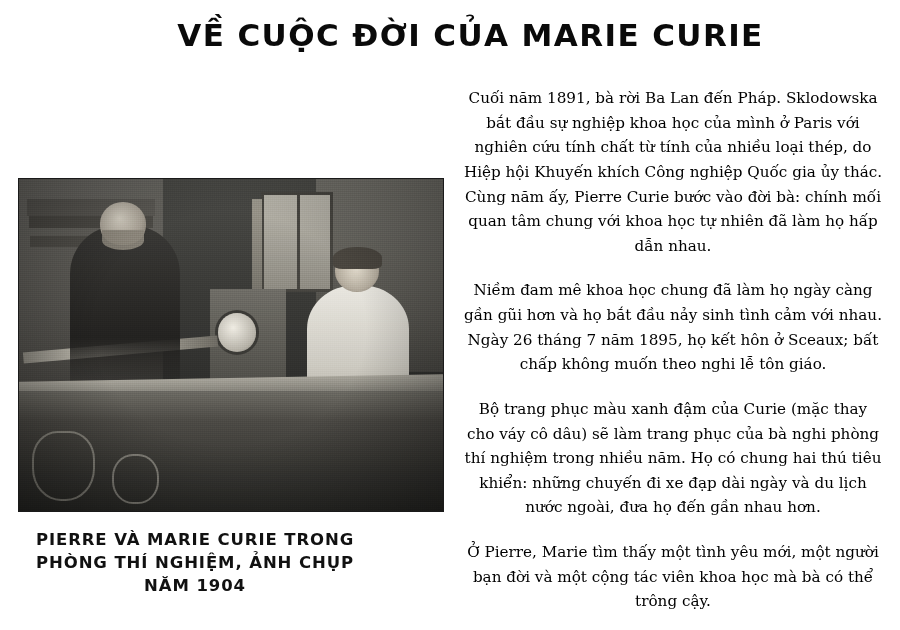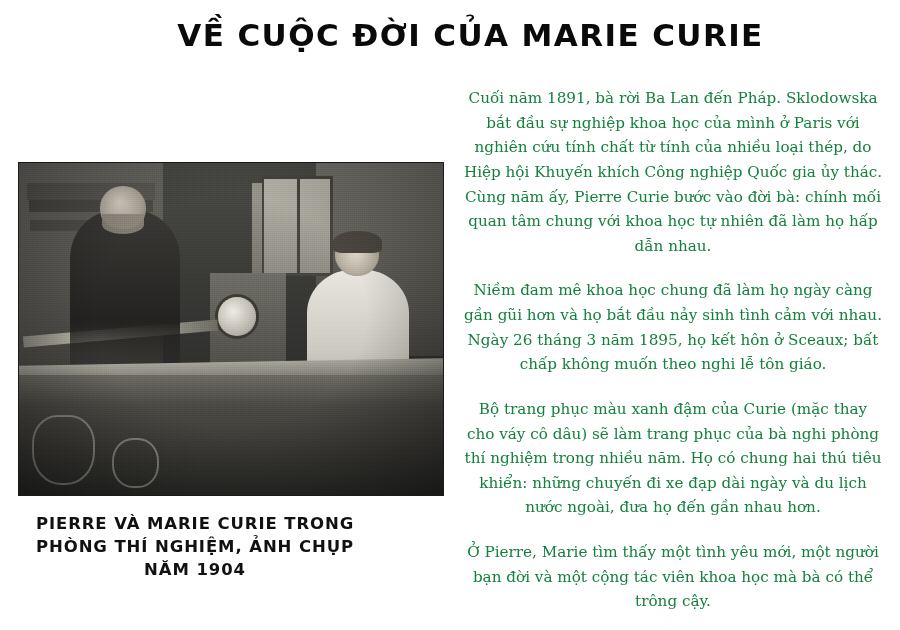--- a/index.html
+++ b/index.html
@@ -35,21 +35,21 @@
     position: absolute;
     top: 74px;
     left: 0;
     width: 900px;
     height: 556px;
   }
   
   .left-col {
     position: absolute;
     left: 18px;
-    top: 88px;
+    top: 104px;
     width: 354px;
   }
   .photo-frame {
     position: relative;
     width: 424px;
     height: 332px;
     background: #2f2f2f;
     overflow: hidden;
     border: 1px solid #1a1a1a;
   }
@@ -222,21 +222,21 @@
   .right-col {
     position: absolute;
     left: 455px;
     top: 12px;
     width: 428px;
   }
   .para {
     font-family: "DejaVu Serif", serif;
     font-size: 15.2px;
     line-height: 1.62;
-    color: #15803d;
+    color: #000000;
     text-align: center;
     margin: 0 0 20px 8px;
   }
   .para:last-child { margin-bottom: 0; }
 </style>
 </head>
 <body>
 
 <div class="page">
 
@@ -266,19 +266,19 @@
         <div class="glass-left"></div>
         <div class="glass-mid"></div>
         <div class="grain"></div>
         <div class="vignette"></div>
       </div>
       <div class="caption">PIERRE VÀ MARIE CURIE TRONG PHÒNG THÍ NGHIỆM, ẢNH CHỤP NĂM 1904</div>
     </div>
 
     <div class="right-col">
       <p class="para">Cuối năm 1891, bà rời Ba Lan đến Pháp. Sklodowska bắt đầu sự nghiệp khoa học của mình ở Paris với nghiên cứu tính chất từ tính của nhiều loại thép, do Hiệp hội Khuyến khích Công nghiệp Quốc gia ủy thác. Cùng năm ấy, Pierre Curie bước vào đời bà: chính mối quan tâm chung với khoa học tự nhiên đã làm họ hấp dẫn nhau.</p>
-      <p class="para">Niềm đam mê khoa học chung đã làm họ ngày càng gần gũi hơn và họ bắt đầu nảy sinh tình cảm với nhau. Ngày 26 tháng 3 năm 1895, họ kết hôn ở Sceaux; bất chấp không muốn theo nghi lễ tôn giáo.</p>
+      <p class="para">Niềm đam mê khoa học chung đã làm họ ngày càng gần gũi hơn và họ bắt đầu nảy sinh tình cảm với nhau. Ngày 26 tháng 7 năm 1895, họ kết hôn ở Sceaux; bất chấp không muốn theo nghi lễ tôn giáo.</p>
       <p class="para">Bộ trang phục màu xanh đậm của Curie (mặc thay cho váy cô dâu) sẽ làm trang phục của bà nghi phòng thí nghiệm trong nhiều năm. Họ có chung hai thú tiêu khiển: những chuyến đi xe đạp dài ngày và du lịch nước ngoài, đưa họ đến gần nhau hơn.</p>
       <p class="para">Ở Pierre, Marie tìm thấy một tình yêu mới, một người bạn đời và một cộng tác viên khoa học mà bà có thể trông cậy.</p>
     </div>
 
   </div>
 </div>
 
 </body></html>

